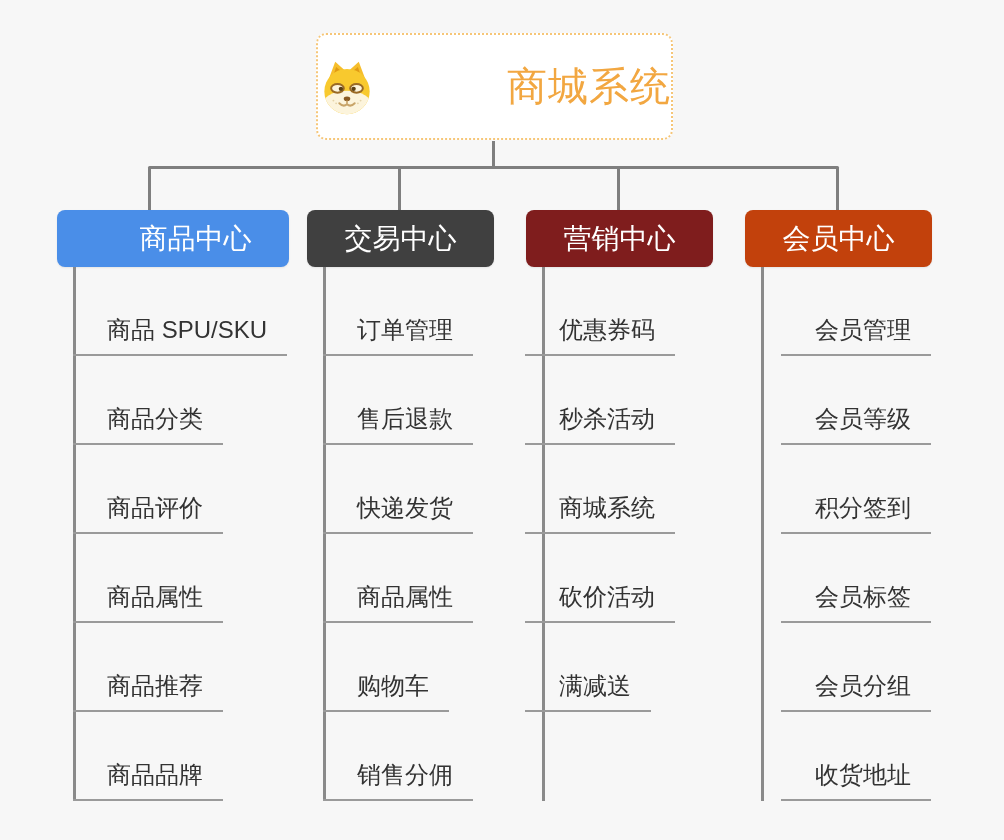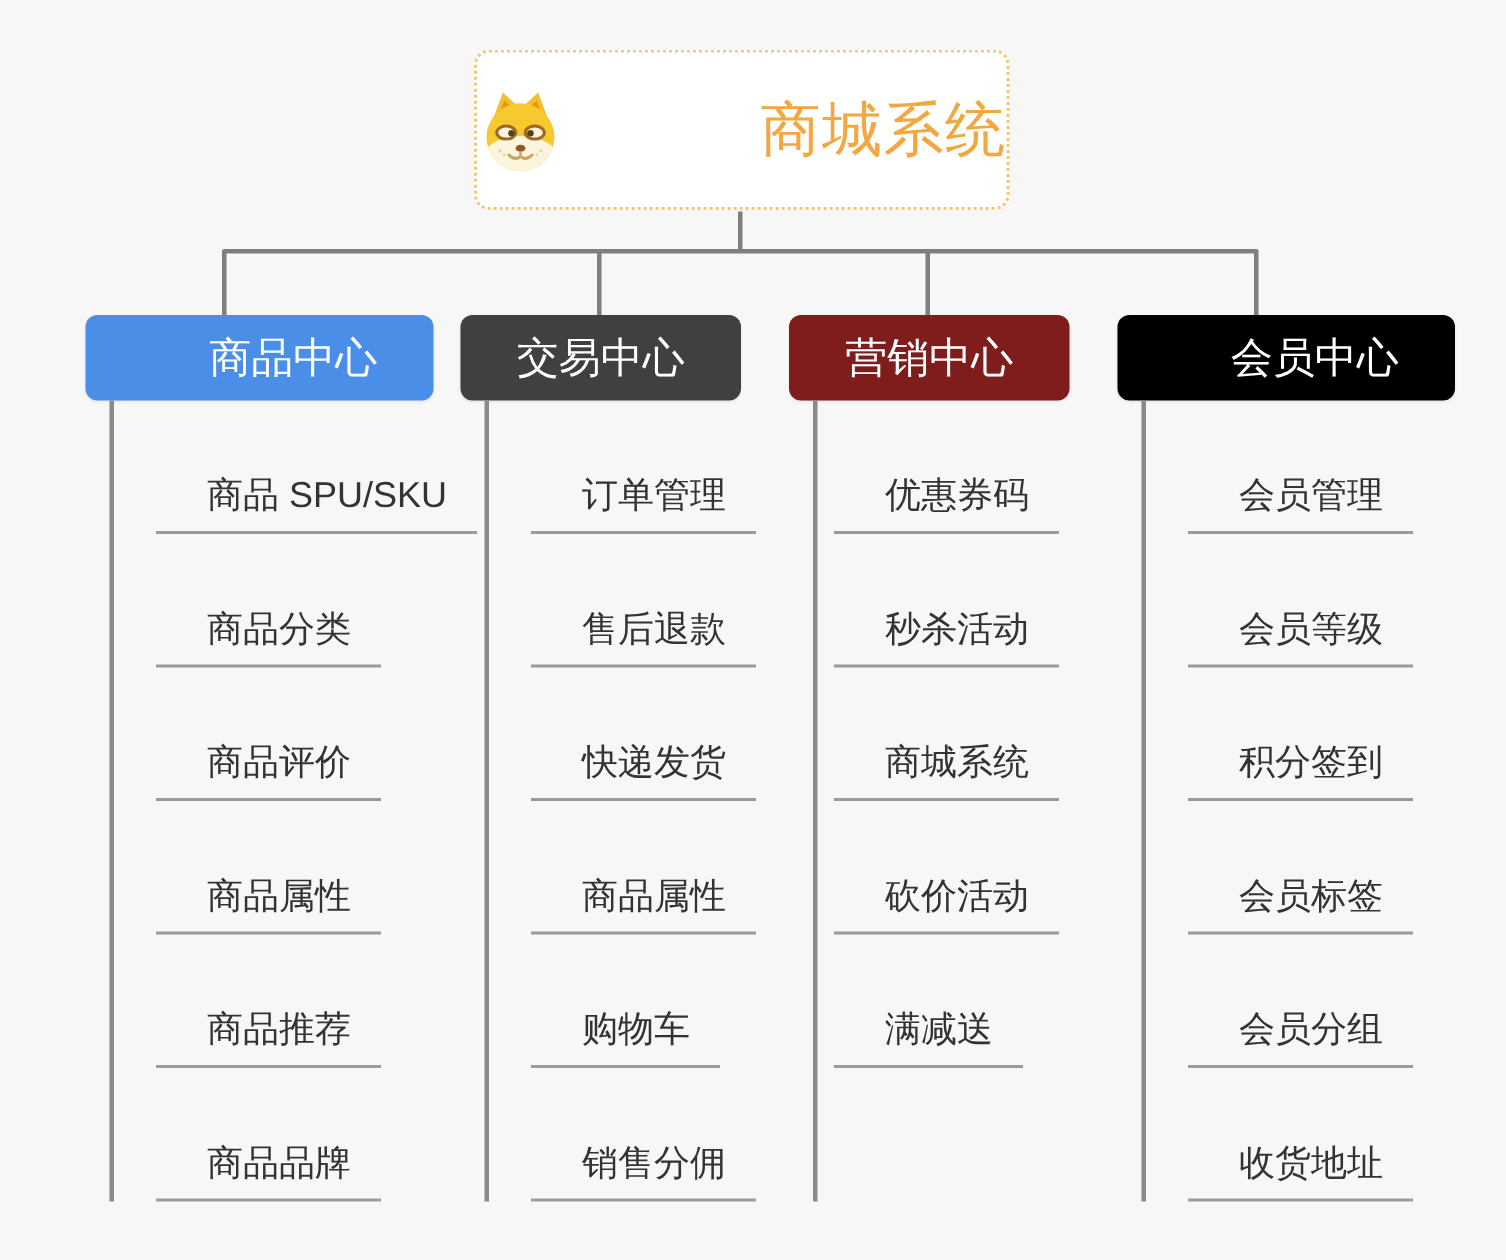--- a/index.html
+++ b/index.html
@@ -71,34 +71,33 @@
   .sp-3{left:761px;}
 
   
   .children{
     position:absolute;
     top:267px;
   }
   .ch-0{left:73px;}
   .ch-1{left:323px;}
   .ch-2{left:525px;}
-  .ch-3{left:761px;}
+  .ch-3{left:761px;padding-left:20px;}
   .child-item{
     height:89px;
     display:flex;
     align-items:flex-end;
   }
   .child-label{
     display:inline-block;
     font-size:24px;
     color:#333333;
     white-space:nowrap;
     padding:0 20px 8px 34px;
     border-bottom:2px solid #9a9a9a;
-    margin-left:31px;
   }
 </style>
 </head>
 <body>
 
 <div class="canvas">
 
   <div class="root-node">
     <svg class="doge" viewBox="0 0 64 64" aria-hidden="true">
       <polygon points="12,23 19,4 31,15" fill="#f6be2c"></polygon>
@@ -128,21 +127,21 @@
   <div class="line root-stem"></div>
   <div class="line rail"></div>
   <div class="line drop drop-0"></div>
   <div class="line drop drop-1"></div>
   <div class="line drop drop-2"></div>
   <div class="line drop drop-3"></div>
 
   <div class="branch-header bh-0" style="background: rgb(74, 142, 232);">商品中心</div>
   <div class="branch-header bh-1" style="background: #404040;">交易中心</div>
   <div class="branch-header bh-2" style="background: #7f1d1d;">营销中心</div>
-  <div class="branch-header bh-3" style="background: #000000; padding-left: 38px;">会员中心</div>
+  <div class="branch-header bh-3" style="background: #c2410c;">会员中心</div>
 
   <div class="spine sp-0"></div>
   <div class="spine sp-1"></div>
   <div class="spine sp-2"></div>
   <div class="spine sp-3"></div>
 
   <div class="children ch-0">
     <div class="child-item">
         <span class="child-label">商品 SPU/SKU</span>
       </div>

